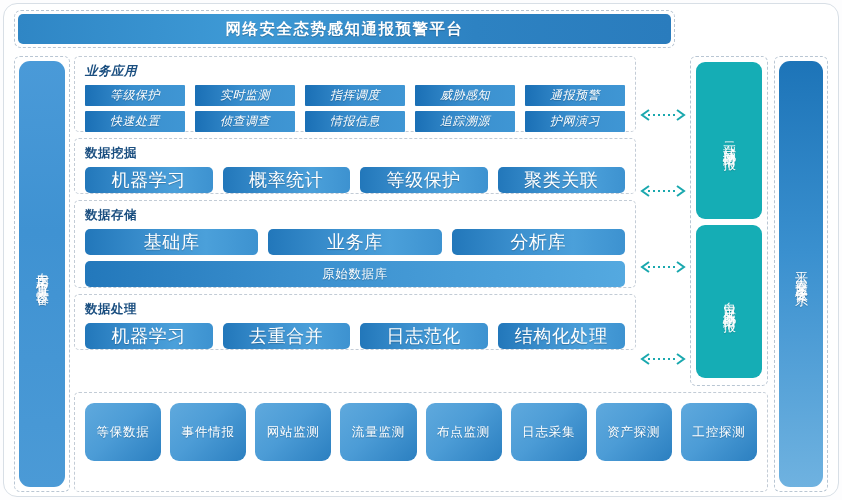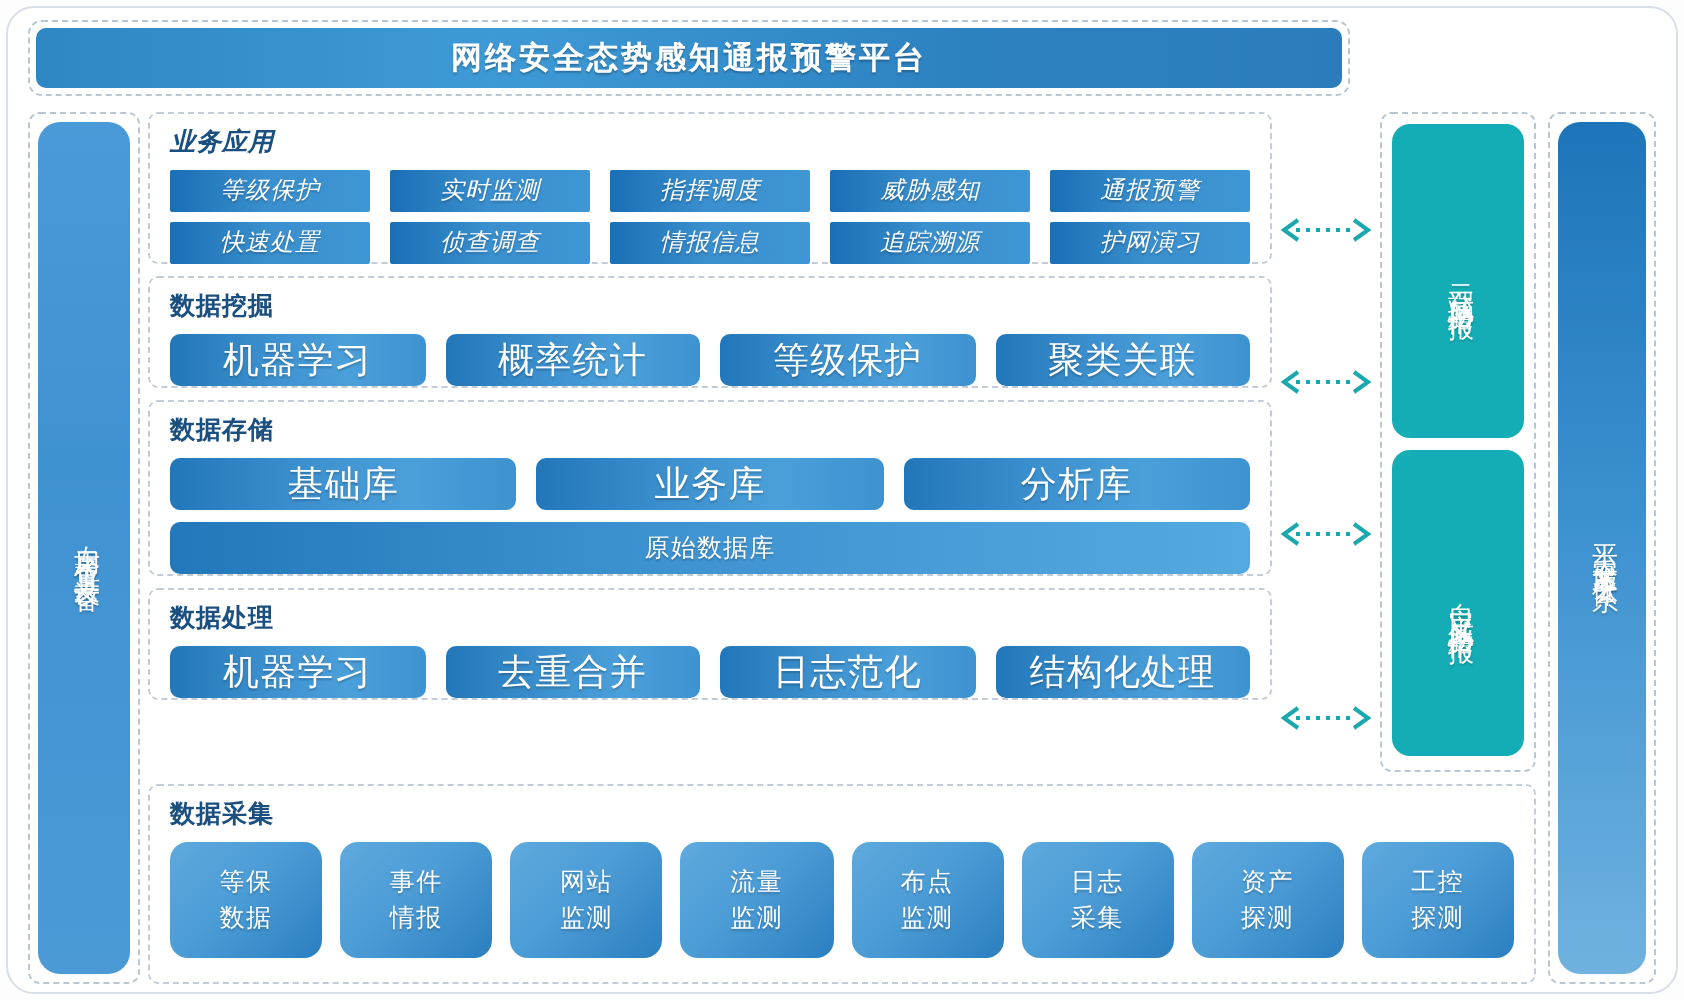--- a/index.html
+++ b/index.html
@@ -145,21 +145,21 @@
   }
   .collect-row { display: flex; gap: 9px; margin-top: 4px; }
   .chip-square {
     flex: 1;
     height: 58px;
     border-radius: 9px;
     background: linear-gradient(135deg, #5fa9dd 0%, #4c9cd6 45%, #2b7fc0 100%);
     color: #fff;
     font-size: 12.5px;
     line-height: 18px;
-    display: flex; flex-direction: column;
+    display: flex; flex-direction: row;
     align-items: center; justify-content: center;
     letter-spacing: .8px;
     text-shadow: 0 1px 1px rgba(0,0,0,.2);
   }
 
   
   .arrows { position: absolute; left: 638px; top: 56px; width: 50px; height: 330px; }
   .arrow {
     position: absolute; left: 0; width: 50px; height: 14px;
     display: flex; align-items: center; justify-content: center;
@@ -306,21 +306,20 @@
       </svg>
     </div>
   </div>
 
   <div class="intel-col">
     <div class="intel-box a">云端威胁情报</div>
     <div class="intel-box b">自定义威胁情报</div>
   </div>
 
   <div class="collect-panel">
-    <div class="panel-title">数据采集</div>
     <div class="collect-row">
       <div class="chip-square">
         <span>等保</span>
         <span>数据</span>
       </div>
       <div class="chip-square">
         <span>事件</span>
         <span>情报</span>
       </div>
       <div class="chip-square">

